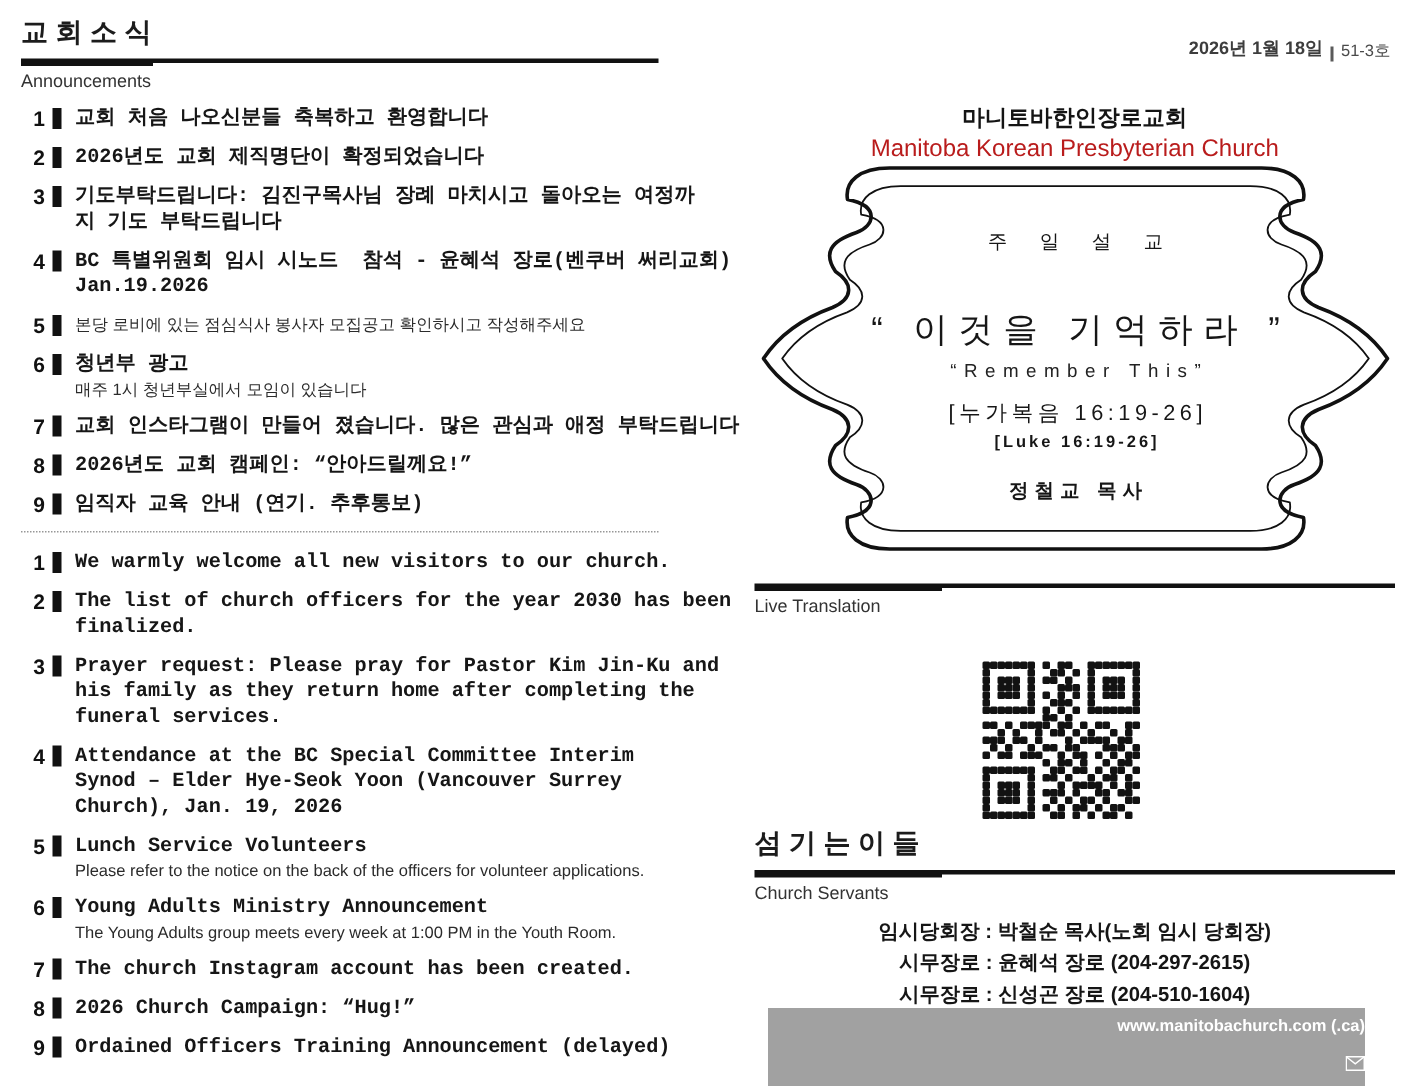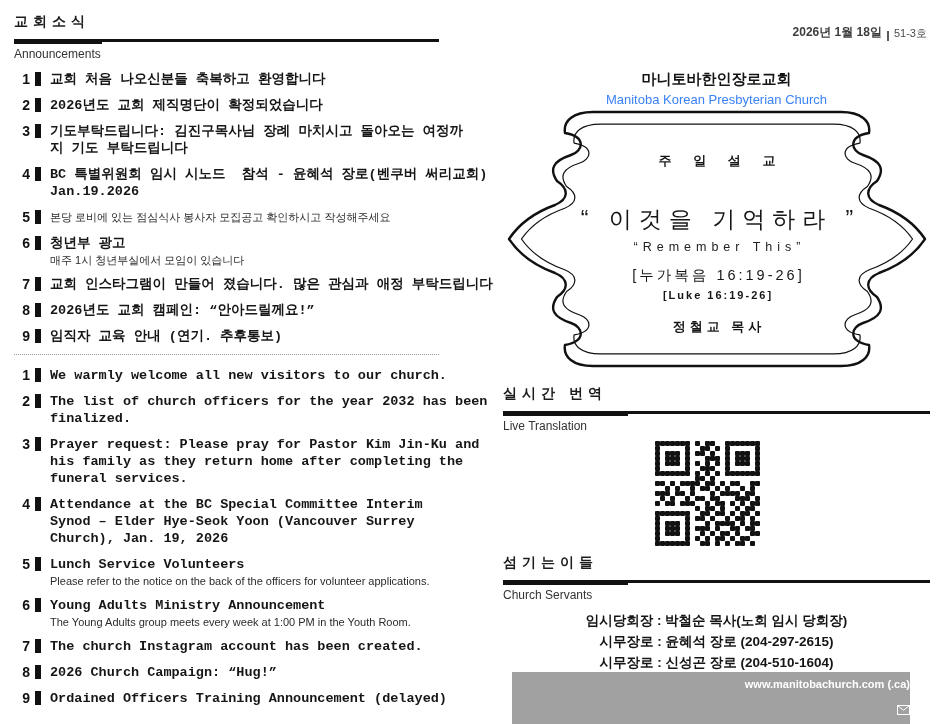--- a/index.html
+++ b/index.html
@@ -1,20 +1,20 @@
 <!DOCTYPE html>
 <html><head>
 <meta charset="utf-8">
 <style>
   html,body{margin:0;padding:0;background:#fff;}
   .page{position:relative;width:938px;height:724px;background:#ffffff;overflow:hidden;
         font-family:"Liberation Sans","DejaVu Sans",sans-serif;color:#1a1a1a;}
 
   
-  .sec-title{margin:0;font-size:14px;font-weight:700;letter-spacing:5px;color:#1c1c1c;line-height:22px;}
+  .sec-title{margin:0;font-size:18px;font-weight:700;letter-spacing:5px;color:#1c1c1c;line-height:22px;}
   .sec-rule{display:flex;align-items:flex-start;height:5px;margin-top:7px;}
   .sec-rule .thick{height:5px;background:#111;}
   .sec-rule .thin{flex:1;height:3px;background:#111;}
   .sec-sub{font-size:12px;color:#333;margin-top:3px;line-height:15px;}
 
   
   .col-left{position:absolute;left:14px;top:10px;width:425px;}
   .col-left .sec-rule .thick{width:88px;}
   .items{list-style:none;margin:9px 0 0;padding:0;}
   .item{display:flex;align-items:flex-start;margin-bottom:9px;}
@@ -26,27 +26,27 @@
   .dotted-divider{border-top:1px dotted #979797;margin:4px 0 12px;height:0;}
 
   
   .col-right{position:absolute;left:503px;top:0;width:427px;height:724px;}
   .issue-line{position:absolute;top:24px;right:3px;font-size:12px;color:#3d3d3d;display:flex;align-items:flex-end;}
   .issue-line .date{font-weight:700;}
   .issue-line .sep{display:inline-block;width:2px;height:10px;background:#5a5a5a;margin:0 5px;}
   .issue-line .no{font-size:11px;font-weight:400;color:#4a4a4a;}
   .church-names{position:absolute;top:44px;left:0;width:100%;text-align:center;line-height:21px;}
   .church-names .ko{font-size:15px;font-weight:700;color:#141414;margin-top:24px;}
-  .church-names .en{font-size:13px;font-weight:400;color:#3b82f6;}
+  .church-names .en{font-size:16px;font-weight:400;color:#b91c1c;}
 
   
   .sermon-frame{position:absolute;left:0;top:106px;width:428px;height:266px;}
   .sermon-frame svg.ornament{position:absolute;left:0;top:0;}
   .s-line{position:absolute;left:0;width:100%;text-align:center;color:#161616;}
-  .s-label{top:46px;font-size:13px;font-weight:700;letter-spacing:9px;text-indent:9px;}
+  .s-label{top:46px;font-size:13px;font-weight:400;letter-spacing:9px;text-indent:9px;}
   .s-title{top:98px;font-size:23px;font-weight:500;letter-spacing:7px;text-indent:7px;}
   .s-title-en{top:134px;font-size:12.5px;font-weight:400;letter-spacing:5px;text-indent:5px;color:#222;}
   .s-scr-ko{top:160px;font-size:14.5px;font-weight:500;letter-spacing:3px;text-indent:3px;}
   .s-scr-en{top:183px;font-size:11px;font-weight:700;letter-spacing:2px;text-indent:2px;}
   .s-preacher{top:212px;font-size:13px;font-weight:600;letter-spacing:4px;text-indent:4px;}
 
   .sec{position:absolute;left:0;width:427px;}
   .sec-translation{top:382px;}
   .sec-translation .sec-rule .thick{width:125px;}
   .sec-servants{top:551px;}
@@ -154,21 +154,21 @@
           <span class="num">1</span>
           <span class="bar"></span>
           <span class="txt-block">
             <span class="txt">We warmly welcome all new visitors to our church.</span>
           </span>
         </li>
       <li class="item">
           <span class="num">2</span>
           <span class="bar"></span>
           <span class="txt-block">
-            <span class="txt">The list of church officers for the year 2032 has been
+            <span class="txt">The list of church officers for the year 2030 has been
 finalized.</span>
           </span>
         </li>
       <li class="item">
           <span class="num">3</span>
           <span class="bar"></span>
           <span class="txt-block">
             <span class="txt">Prayer request: Please pray for Pastor Kim Jin-Ku and
 his family as they return home after completing the
 funeral services.</span>
@@ -257,21 +257,20 @@
       </svg>
       <div class="s-line s-label">주 일 설 교</div>
       <div class="s-line s-title">“ 이것을  기억하라 ”</div>
       <div class="s-line s-title-en">“Remember This”</div>
       <div class="s-line s-scr-ko">[누가복음 16:19-26]</div>
       <div class="s-line s-scr-en">[Luke 16:19-26]</div>
       <div class="s-line s-preacher">정철교  목사</div>
     </div>
 
     <div class="sec sec-translation">
-      <h2 class="sec-title">실시간 번역</h2>
       <div class="sec-rule">
           <span class="thick"></span>
           <span class="thin"></span>
         </div>
       <div class="sec-sub">Live Translation</div>
     </div>
 
     <div id="qr-code">
         <span class="on"></span>
         <span class="on"></span>

